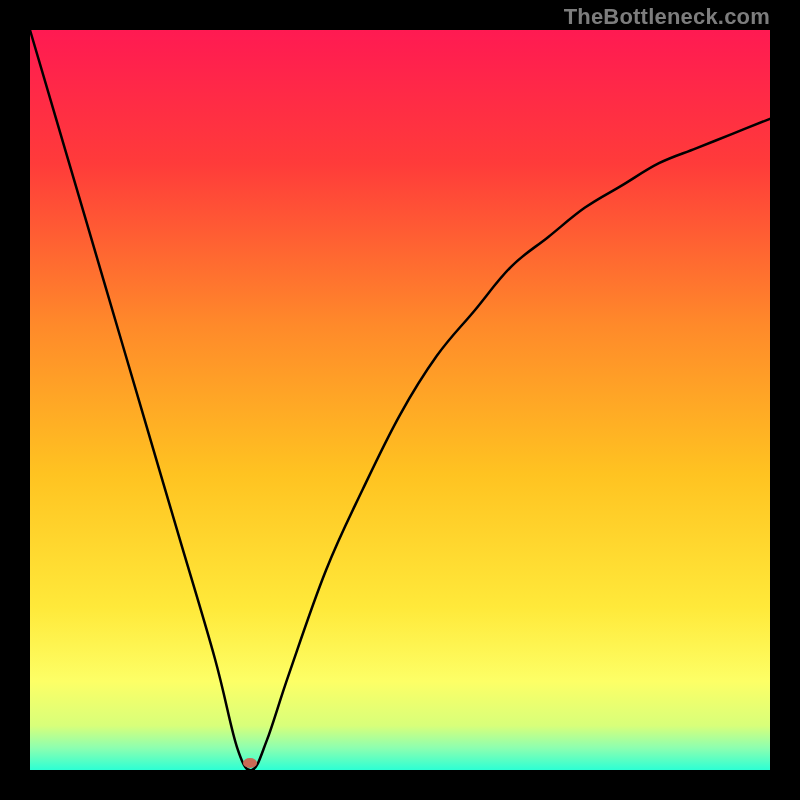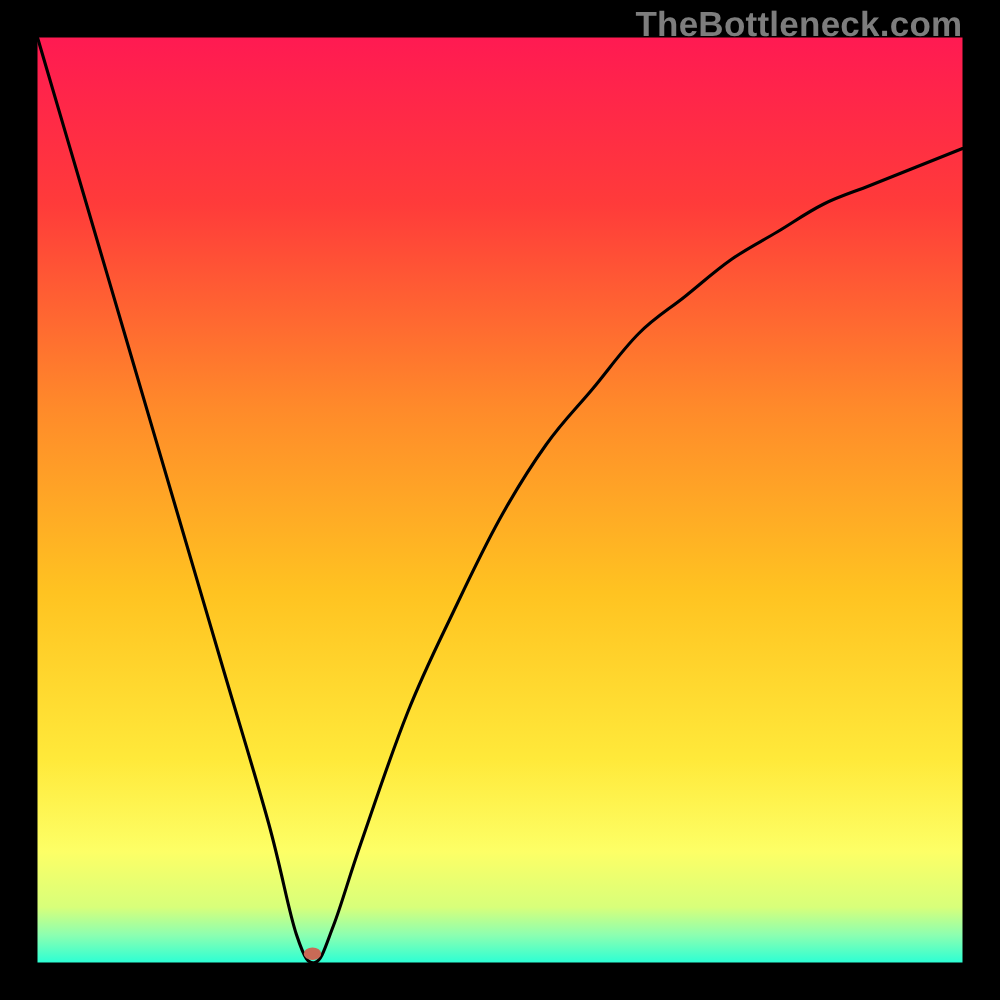--- a/index.html
+++ b/index.html
@@ -16,21 +16,21 @@
     top: 30px;
     width: 740px;
     height: 740px;
     
   }
   .watermark {
     position: absolute;
     top: 4px;
     right: 30px;
     font-family: Arial, Helvetica, sans-serif;
-    font-size: 28px;
+    font-size: 22px;
     font-weight: 600;
     color: #7d7d7d;
     letter-spacing: 0.2px;
   }
   svg.curve {
     position: absolute;
     left: 0; top: 0;
     width: 100%; height: 100%;
     overflow: visible;
   }

